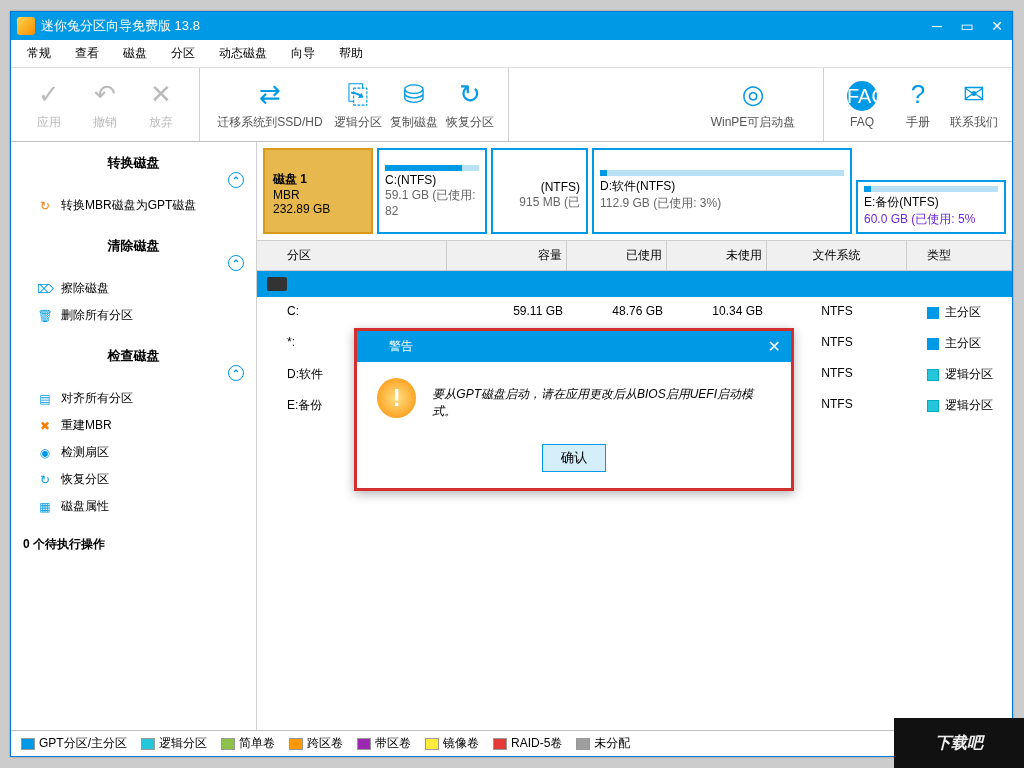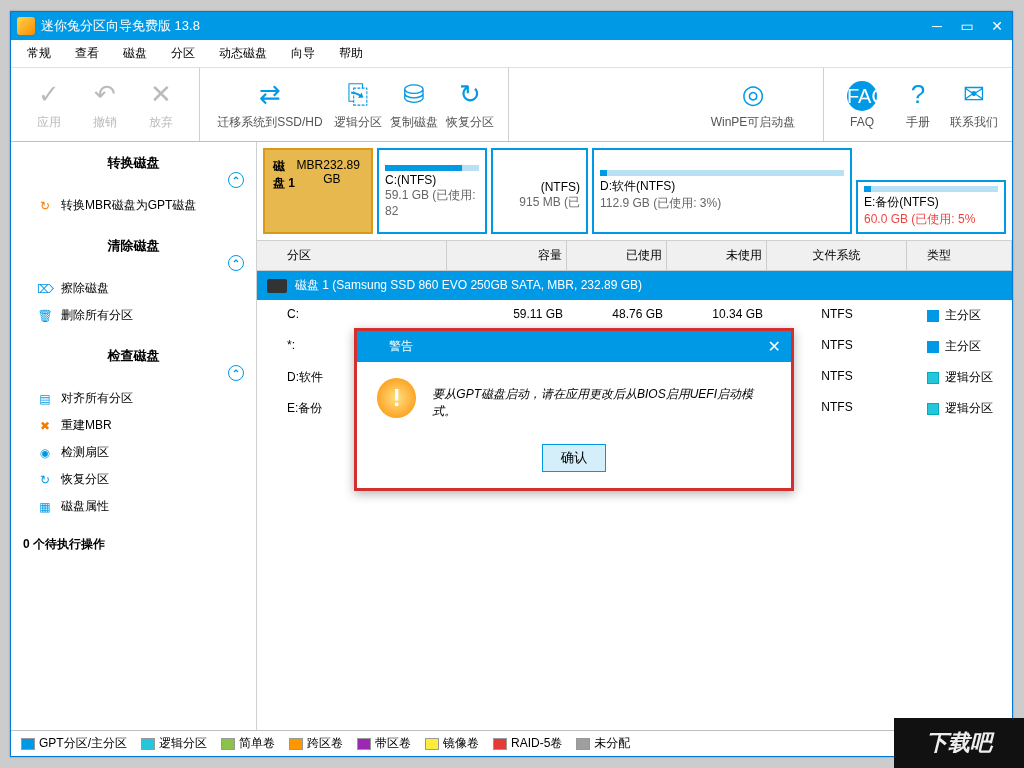--- a/index.html
+++ b/index.html
@@ -25,21 +25,21 @@
 .sidebar { width: 270px; border-right: 1px solid #d0d0d0; overflow: auto; padding: 8px 12px; }
 .side-sec { margin-bottom: 14px; }
 .side-hdr { display: flex; align-items: center; font-weight: bold; font-size: 13px; padding: 4px 0; flex-direction: column; }
 .side-hdr .chev { margin-left: auto; width: 16px; height: 16px; border: 1px solid #0099e6; border-radius: 50%; display: flex; align-items: center; justify-content: center; color: #0099e6; font-size: 10px; }
 .side-item { display: flex; align-items: center; padding: 5px 0 5px 14px; cursor: pointer; gap: 8px; }
 .side-item .sicon { width: 16px; color: #0099e6; text-align: center; }
 .side-item.orange .sicon { color: #f57c00; }
 .pending { font-weight: bold; margin-top: 16px; }
 .main { flex: 1; display: flex; flex-direction: column; position: relative; }
 .disk-strip { display: flex; border-bottom: 1px solid #d0d0d0; padding: 6px; gap: 4px; }
-.disk-head { background: #e6b84d; border: 2px solid #d99a1a; padding: 8px 8px; width: 110px; display:flex; justify-content:flex-end; }
+.disk-head { background: #e6b84d; border: 2px solid #d99a1a; padding: 16px 8px; width: 110px; display:flex; flex-direction:column; justify-content:flex-end; }
 .disk-head .dname { font-weight: bold; }
 .disk-head .dtype { }
 .disk-head .dsize { }
 .disk-part { border: 2px solid #0099e6; padding: 4px 6px; display:flex; flex-direction:column; justify-content:center; }
 .disk-part .bar { height: 6px; background: #b8e1f5; margin-bottom: 2px; position: relative; }
 .disk-part .bar .fill { position:absolute;left:0;top:0;height:100%;background:#0099e6; }
 .table-hdr { display: flex; background: #f0f0f0; border-bottom: 1px solid #ccc; }
 .table-hdr div { padding: 6px 4px; border-right: 1px solid #ccc; }
 .col-p{width:190px;padding-left:30px!important;} .col-c{width:120px;text-align:right;} .col-u{width:100px;text-align:right;} .col-f{width:100px;text-align:right;} .col-fs{width:140px;text-align:center;} .col-t{flex:1;padding-left:20px!important;}
 .disk-row { background: #0099e6; color: #fff; padding: 6px 10px; display:flex; align-items:center; gap:8px; }
@@ -51,21 +51,21 @@
 .legend { height: 26px; border-top: 1px solid #c0c0c0; display:flex; align-items:center; gap:14px; padding:0 10px; }
 .leg-item{display:flex;align-items:center;gap:4px;}
 .leg-sw{width:14px;height:12px;border:1px solid #999;}
 .dialog-wrap{position:absolute;left:354px;top:328px;width:440px;border:3px solid #d32f2f;background:#fff;box-shadow:0 3px 10px rgba(0,0,0,.3);z-index:10;}
 .dialog-title{background:#0099e6;color:#fff;padding:6px 10px;display:flex;align-items:center;gap:6px;}
 .dialog-title .dclose{margin-left:auto;cursor:pointer;font-size:16px;}
 .dialog-body{padding:16px 20px;display:flex;align-items:flex-start;gap:16px;}
 .warn-icon{width:40px;height:40px;border-radius:50%;background:radial-gradient(circle,#ffe082,#fb8c00);display:flex;align-items:center;justify-content:center;color:#fff;font-size:24px;font-weight:bold;}
 .dialog-btns{text-align:center;padding:8px 0 16px;}
 .dialog-btns button{background:#d4eefa;border:1px solid #0099e6;padding:4px 18px;cursor:pointer;}
-.watermark{position:absolute;right:0;bottom:0;width:130px;height:50px;background:#111;color:#eee;display:flex;align-items:center;justify-content:center;font-size:22px;font-weight:bold;font-style:italic;}
+.watermark{position:absolute;right:0;bottom:0;width:130px;height:50px;background:#111;color:#eee;display:flex;align-items:center;justify-content:center;font-size:16px;font-weight:bold;font-style:italic;}
 </style>
 </head>
 <body>
 
 <div class="window">
   <div class="titlebar">
     <div class="app-icon"></div>
     <div class="title">迷你兔分区向导免费版 13.8</div>
     <div class="win-btn">─</div>
     <div class="win-btn">▭</div>
@@ -218,34 +218,33 @@
               <div class="fill" style="width:3%"></div>
             </div>
             <div>D:软件(NTFS)</div>
             <div style="color:#666">112.9 GB (已使用: 3%)</div>
           </div>
           <div class="disk-part" style="width: 150px; margin-top: 32px;">
             <div class="bar">
               <div class="fill" style="width:5%"></div>
             </div>
             <div>E:备份(NTFS)</div>
-            <div style="color:#ef4444">60.0 GB (已使用: 5%</div>
+            <div style="color:#6d28d9">60.0 GB (已使用: 5%</div>
           </div>
         </div>
       <div class="table-hdr">
         <div class="col-p">分区</div>
         <div class="col-c">容量</div>
         <div class="col-u">已使用</div>
         <div class="col-f">未使用</div>
         <div class="col-fs">文件系统</div>
         <div class="col-t">类型</div>
       </div>
       <div class="disk-row">
         <span class="dicon"></span>
-        <span>磁盘 1 (Samsung SSD 860 EVO 250GB SATA, MBR, 232.89 GB)</span>
       </div>
       <div id="rows">
           <div class="part-row">
             <div class="col-p" style="padding-left:30px">C:</div>
             <div class="col-c">59.11 GB</div>
             <div class="col-u">48.76 GB</div>
             <div class="col-f">10.34 GB</div>
             <div class="col-fs">NTFS</div>
             <div class="col-t"><span class="type-chip "></span>主分区</div>
           </div>

